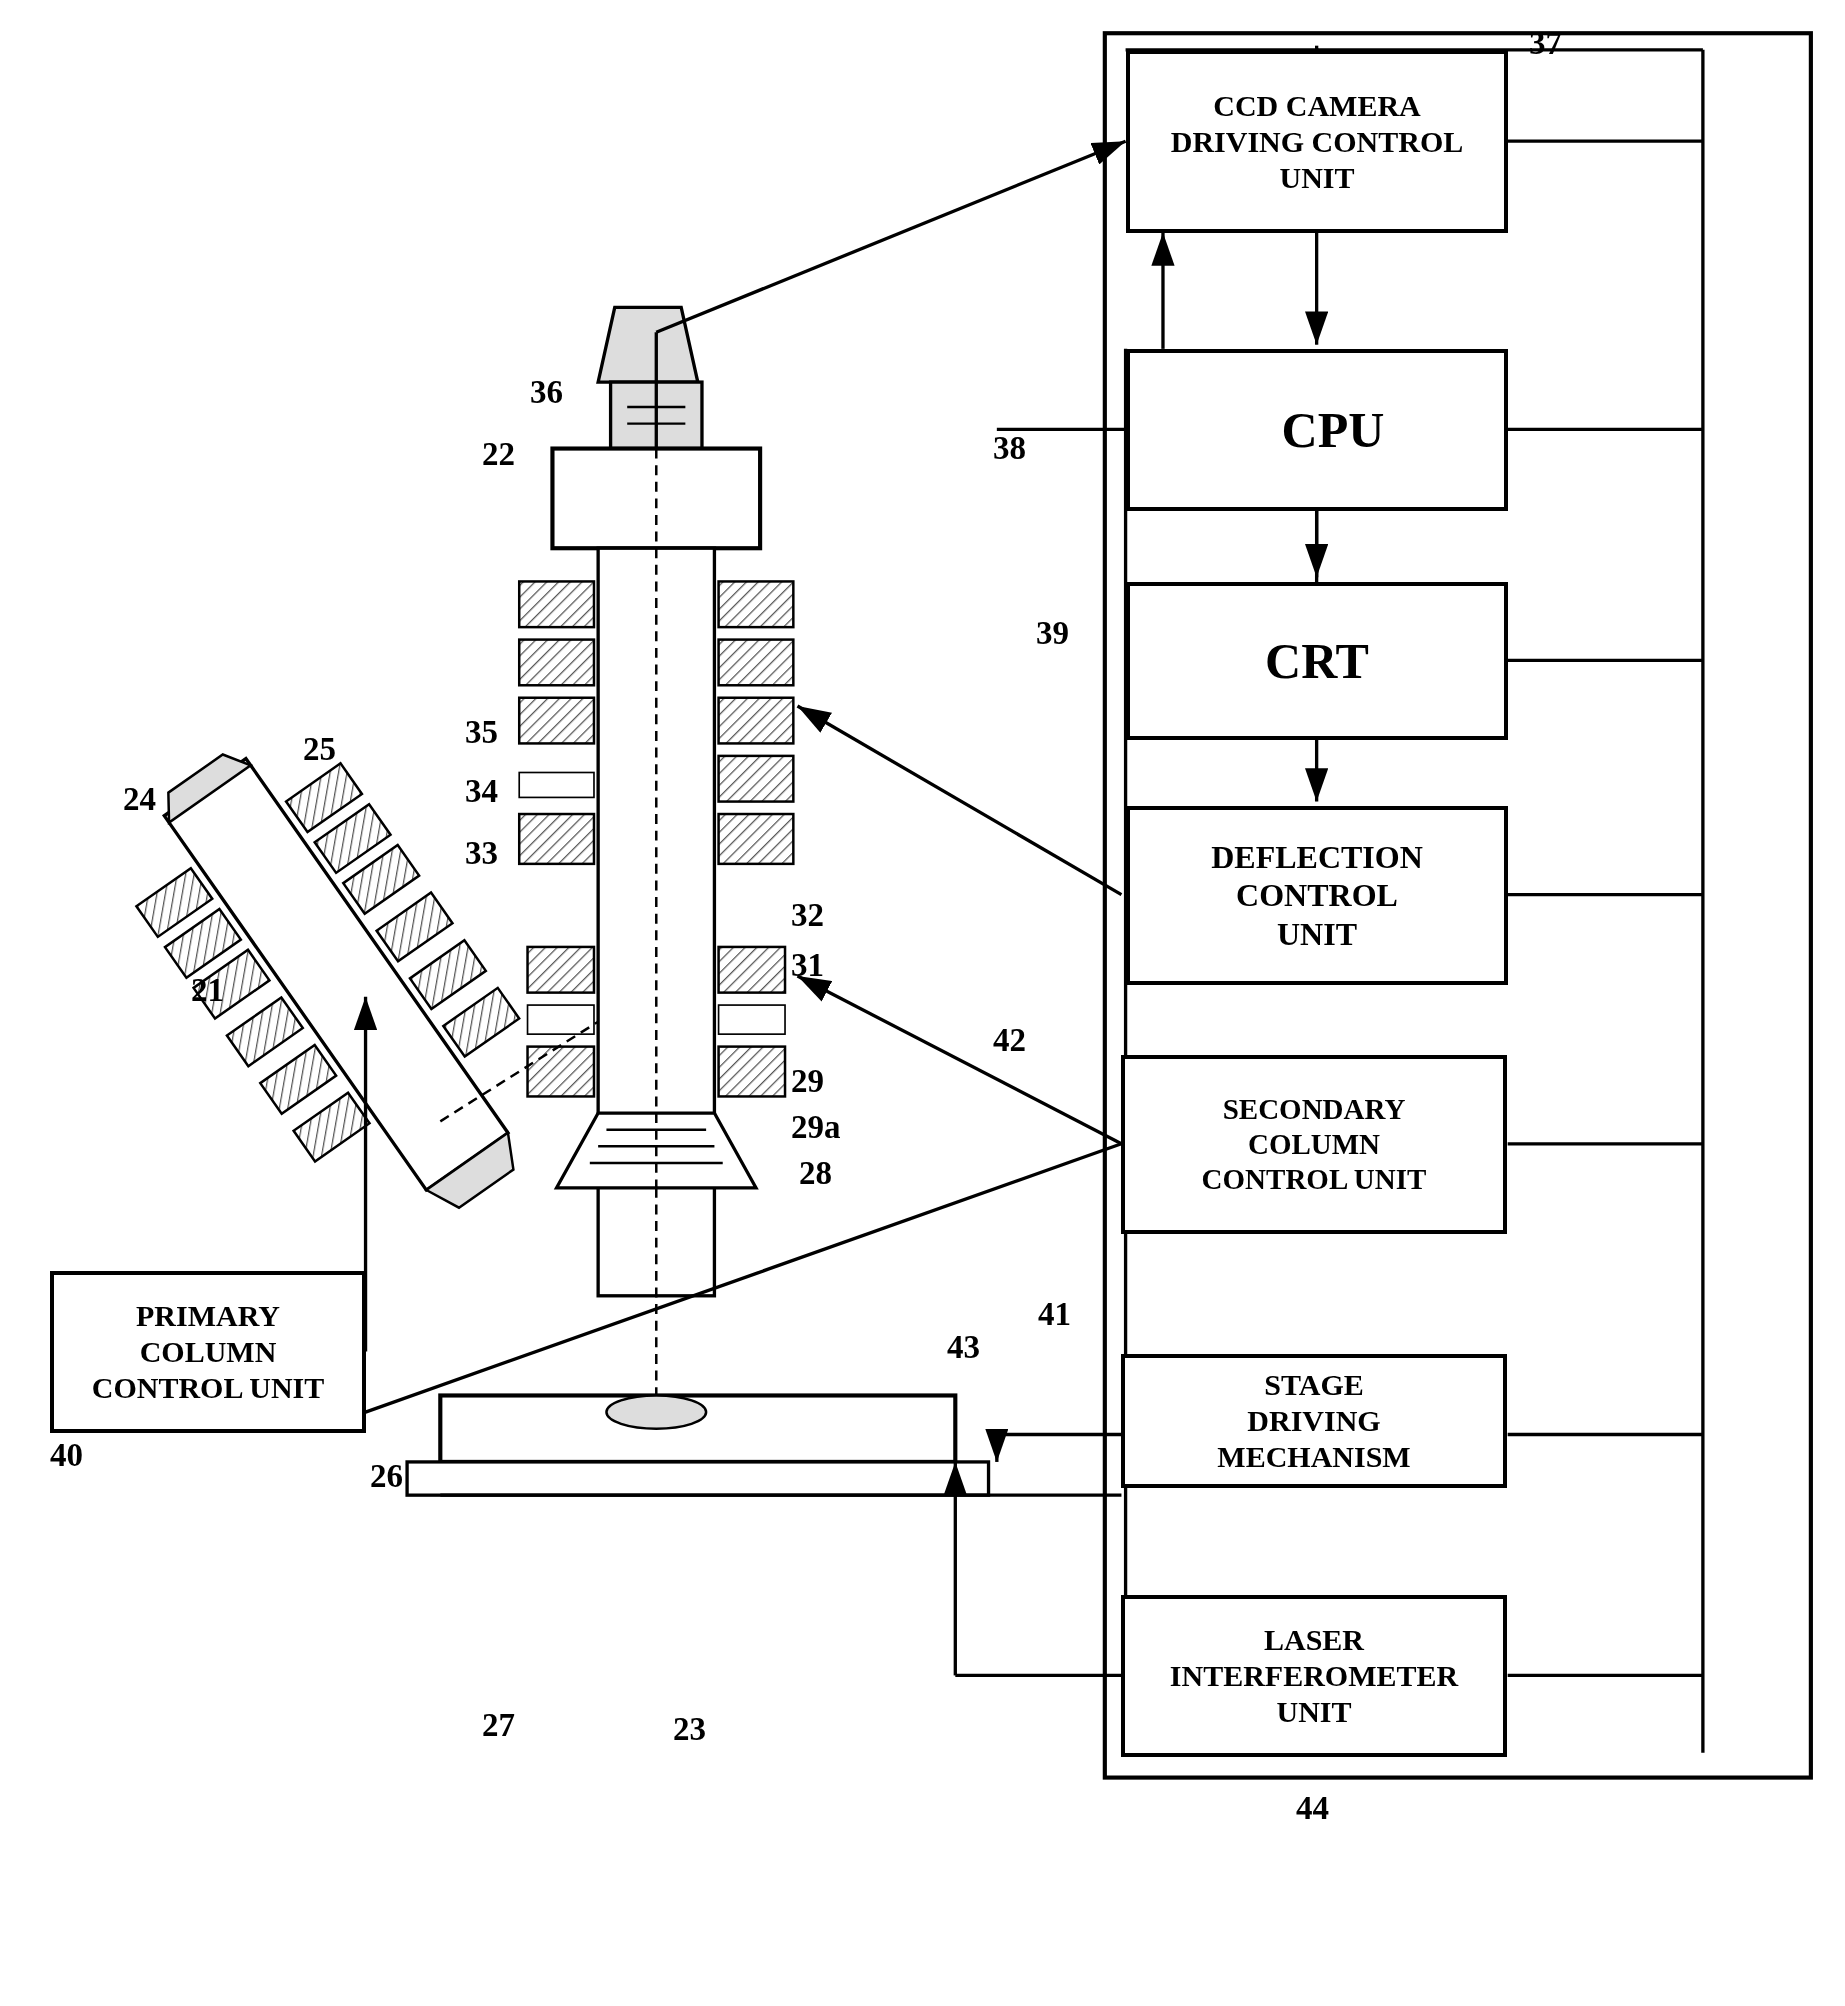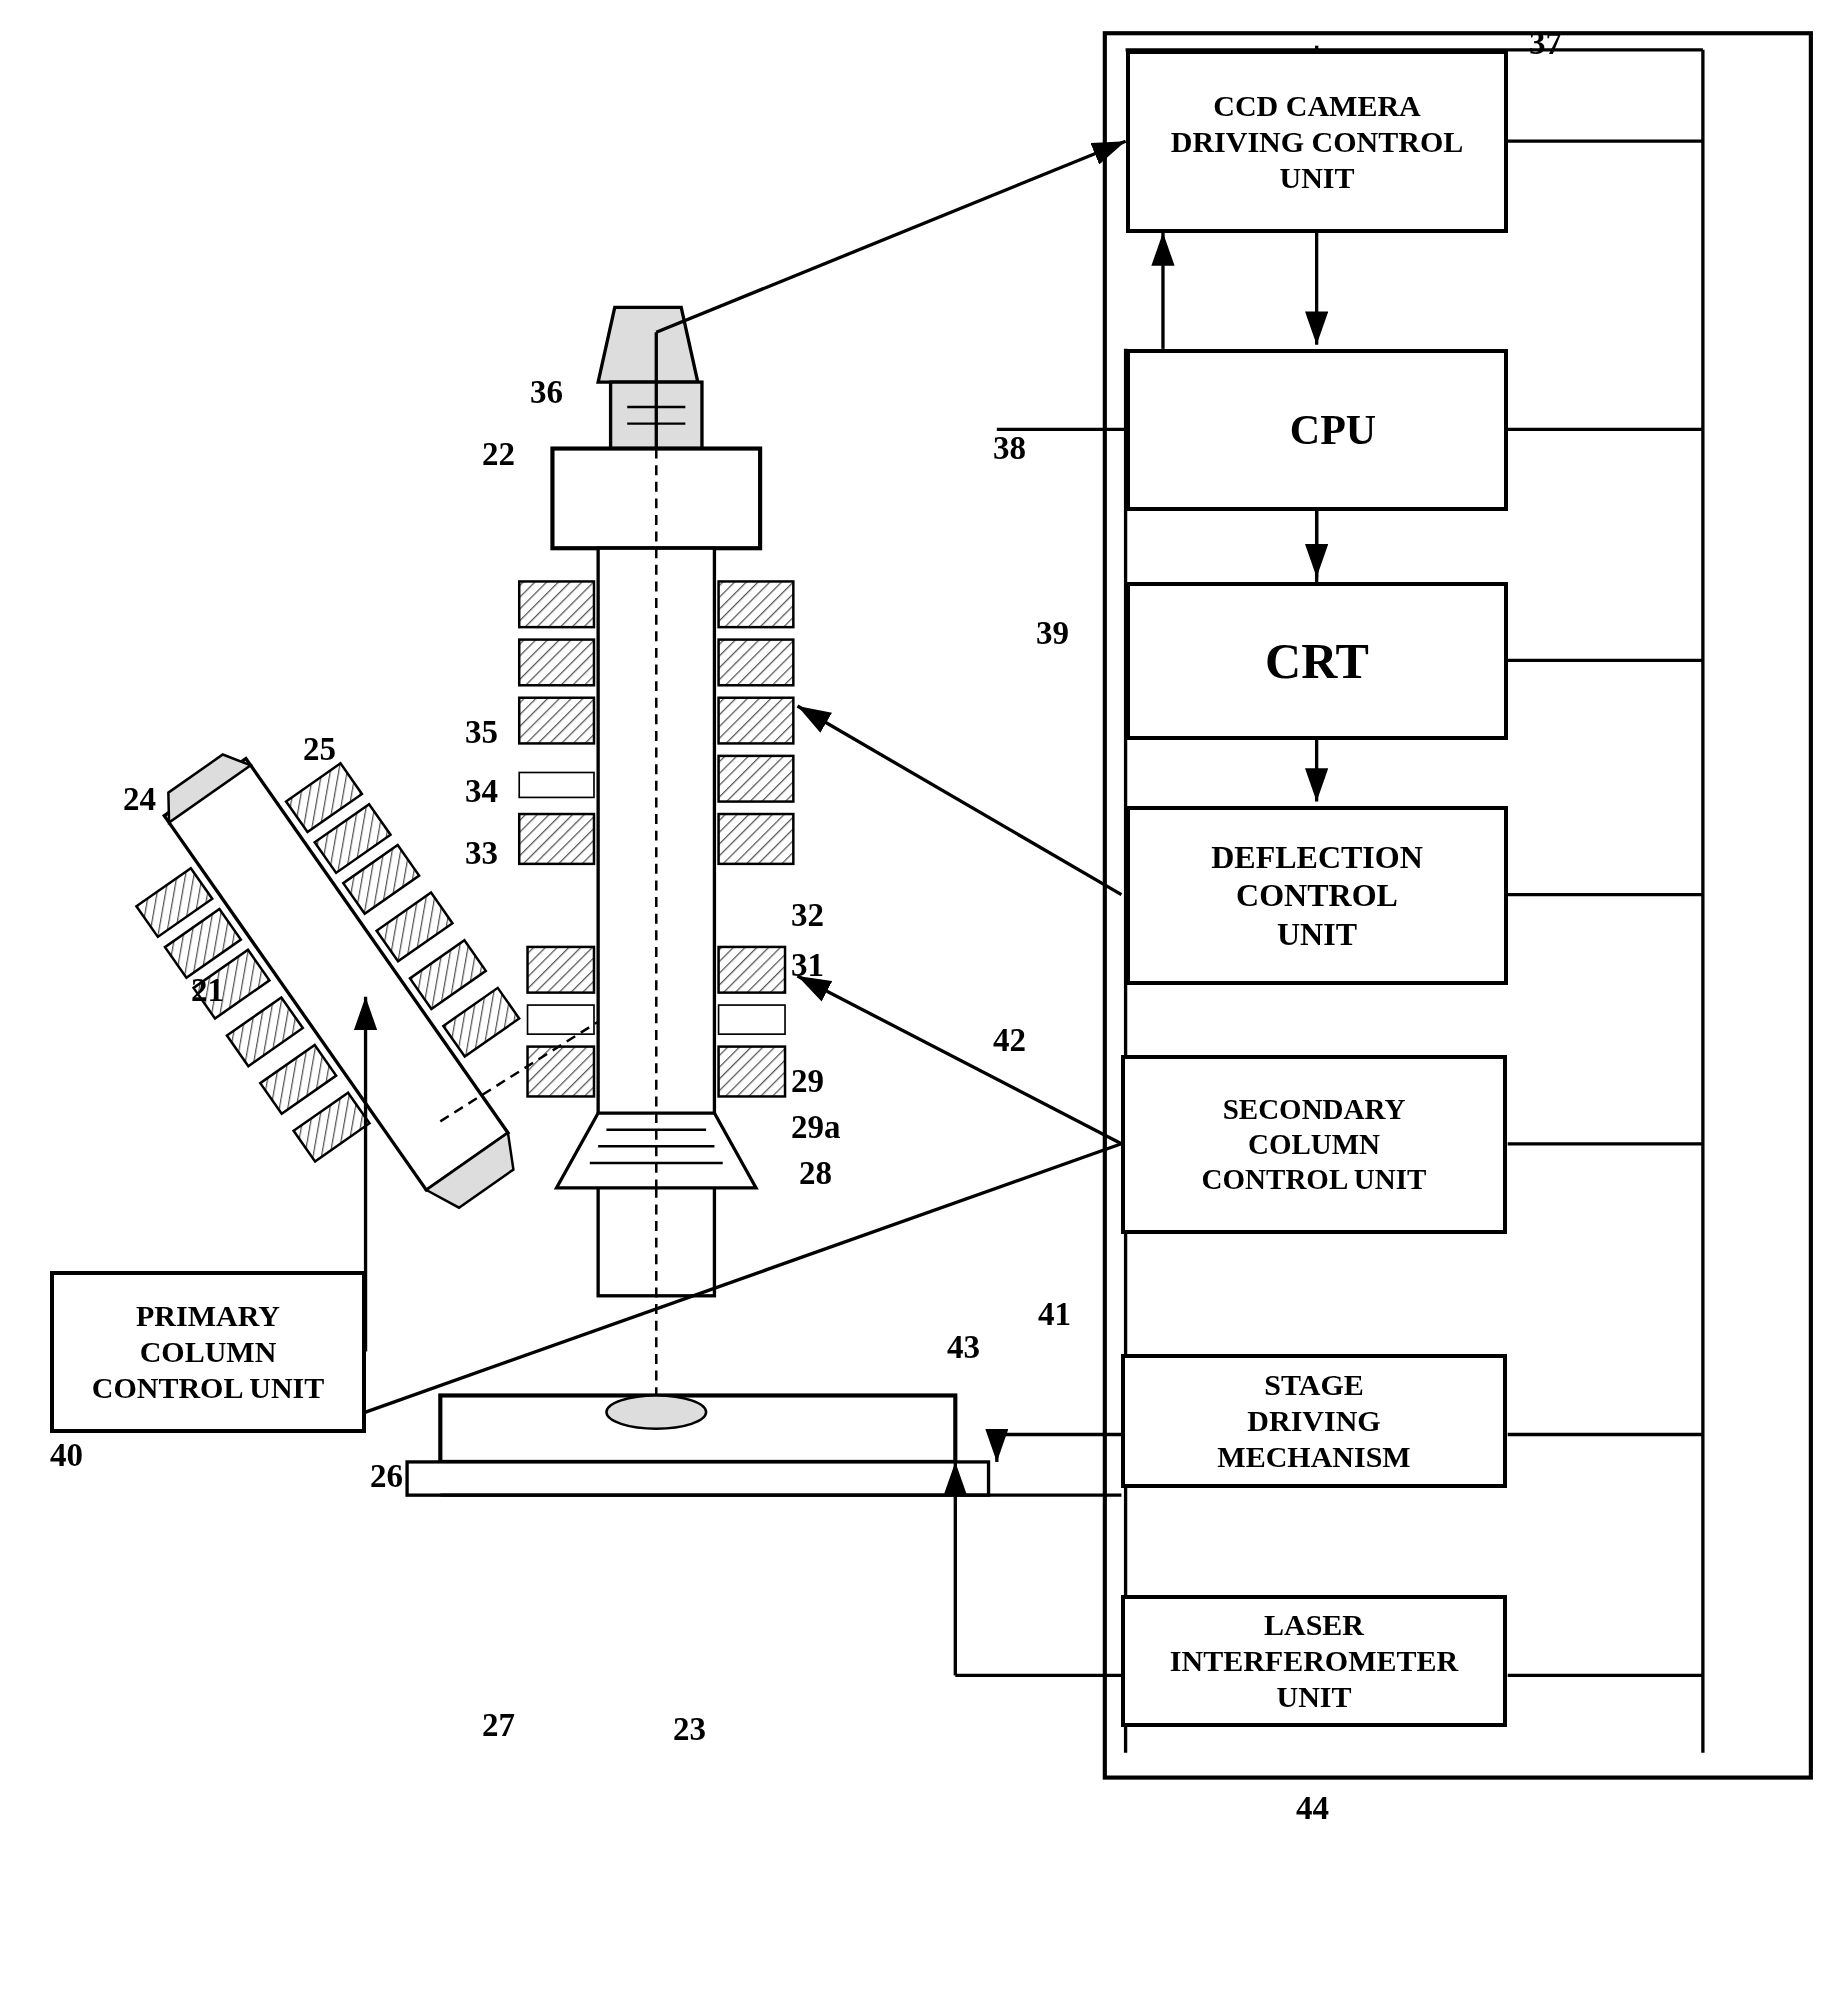--- a/index.html
+++ b/index.html
@@ -53,21 +53,21 @@
     #box-secondary {
       left: 1121px; top: 1055px;
       width: 386px; height: 179px;
     }
     #box-stage {
       left: 1121px; top: 1354px;
       width: 386px; height: 134px;
     }
     #box-laser {
       left: 1121px; top: 1595px;
-      width: 386px; height: 132px;
+      width: 386px; height: 162px;
     }
     #box-primary {
       left: 50px; top: 1271px;
       width: 316px; height: 162px;
     }
 
     
     .ref-num {
       position: absolute;
       font-size: 33px;
@@ -240,21 +240,21 @@
     </pattern>
   </svg>
 
   <div class="box" id="box-ccd">
     <span style="white-space:pre-line; font-size:30px;">CCD CAMERA
 DRIVING CONTROL
 UNIT</span>
   </div>
 
   <div class="box" id="box-cpu">
-    <span style="font-size:42px; font-weight:bold;margin-left:32px;">CPU</span>
+    <span style="font-size:50px; font-weight:bold;margin-left:32px;">CPU</span>
   </div>
 
   <div class="box" id="box-crt">
     <span style="font-size:50px; font-weight:bold;">CRT</span>
   </div>
 
   <div class="box" id="box-deflection">
     <span style="white-space:pre-line; font-size:32px;">DEFLECTION
 CONTROL
 UNIT</span>

